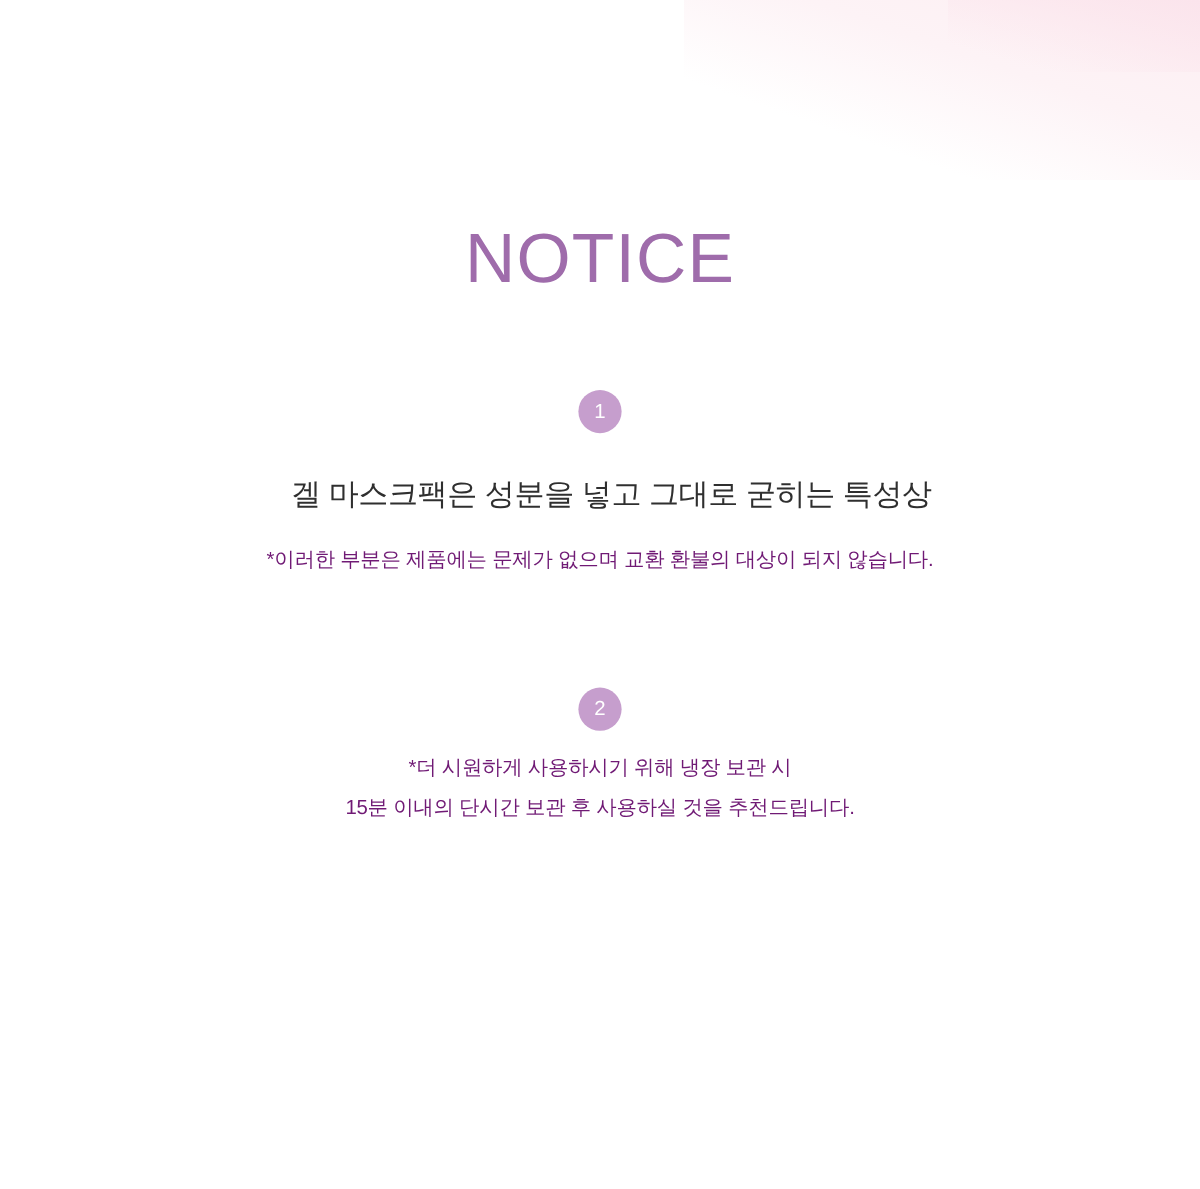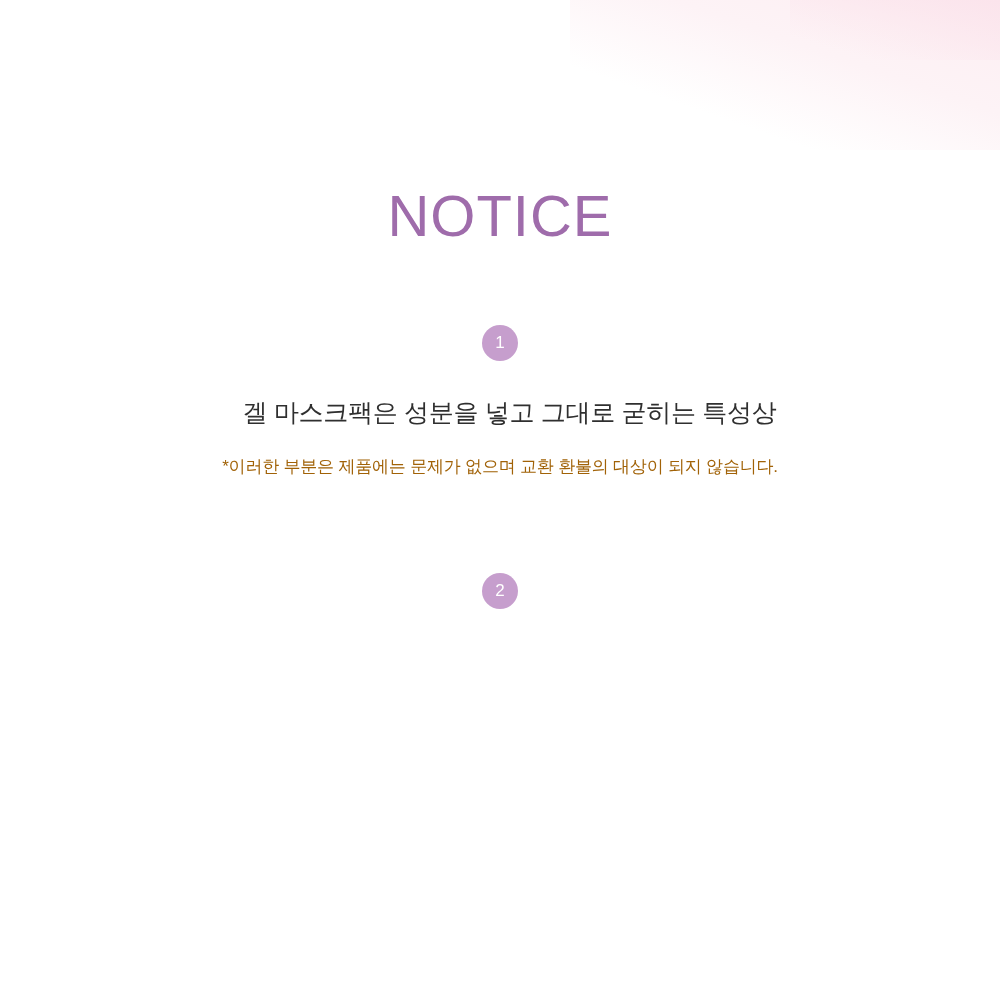--- a/index.html
+++ b/index.html
@@ -89,21 +89,21 @@
     letter-spacing: -0.3px;
     padding-left: 19px;
   }
 
   .sub-lines {
     margin-top: 14px;
   }
   .sub-line {
     font-size: 17px;
     line-height: 1.95;
-    color: #a16207;
+    color: #701a75;
     font-weight: 400;
     letter-spacing: -0.2px;
   }
 </style>
 </head>
 <body>
 
 <div class="page">
 
   <div class="corner-wash"></div>
@@ -118,16 +118,20 @@
       <div class="main-lines">
         <div class="main-line">겔 마스크팩은 성분을 넣고 그대로 굳히는 특성상</div>
       </div>
       <div class="sub-lines">
         <div class="sub-line">*이러한 부분은 제품에는 문제가 없으며 교환 환불의 대상이 되지 않습니다.</div>
       </div>
     </div>
 
     <div class="section section-2">
       <div class="badge">2</div>
+      <div class="sub-lines">
+        <div class="sub-line">*더 시원하게 사용하시기 위해 냉장 보관 시</div>
+        <div class="sub-line">15분 이내의 단시간 보관 후 사용하실 것을 추천드립니다.</div>
+      </div>
     </div>
 
   </div>
 </div>
 
 </body></html>

